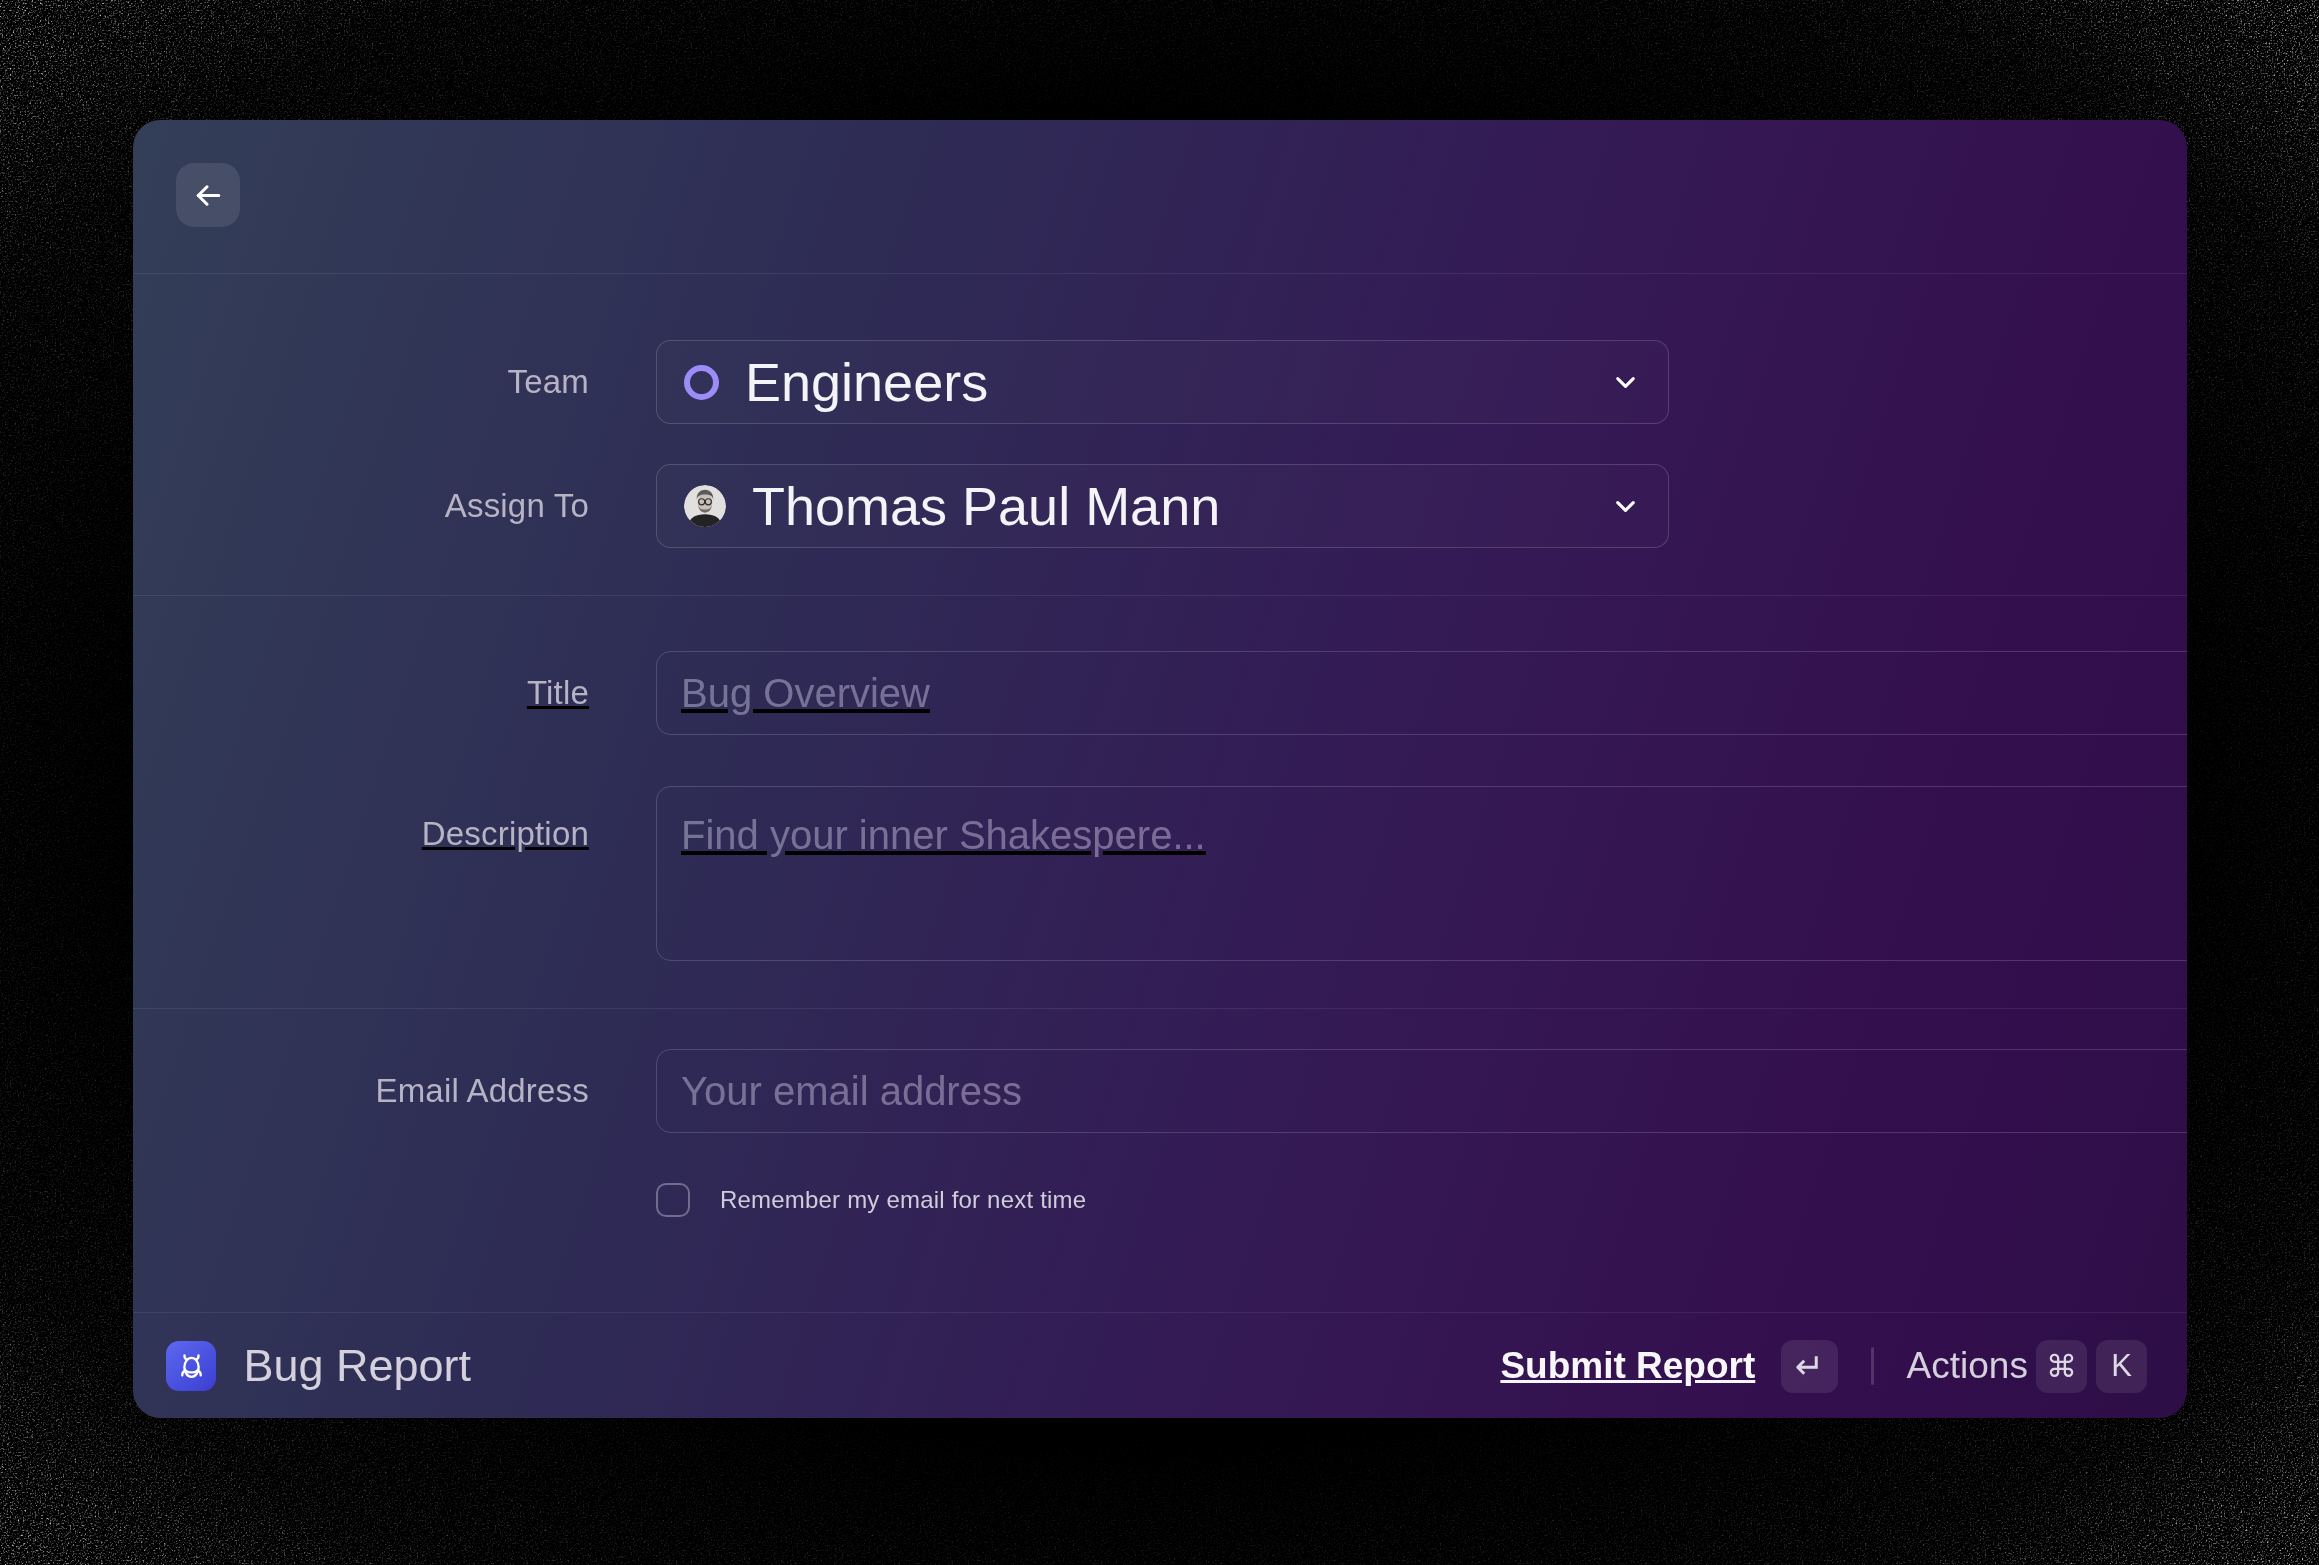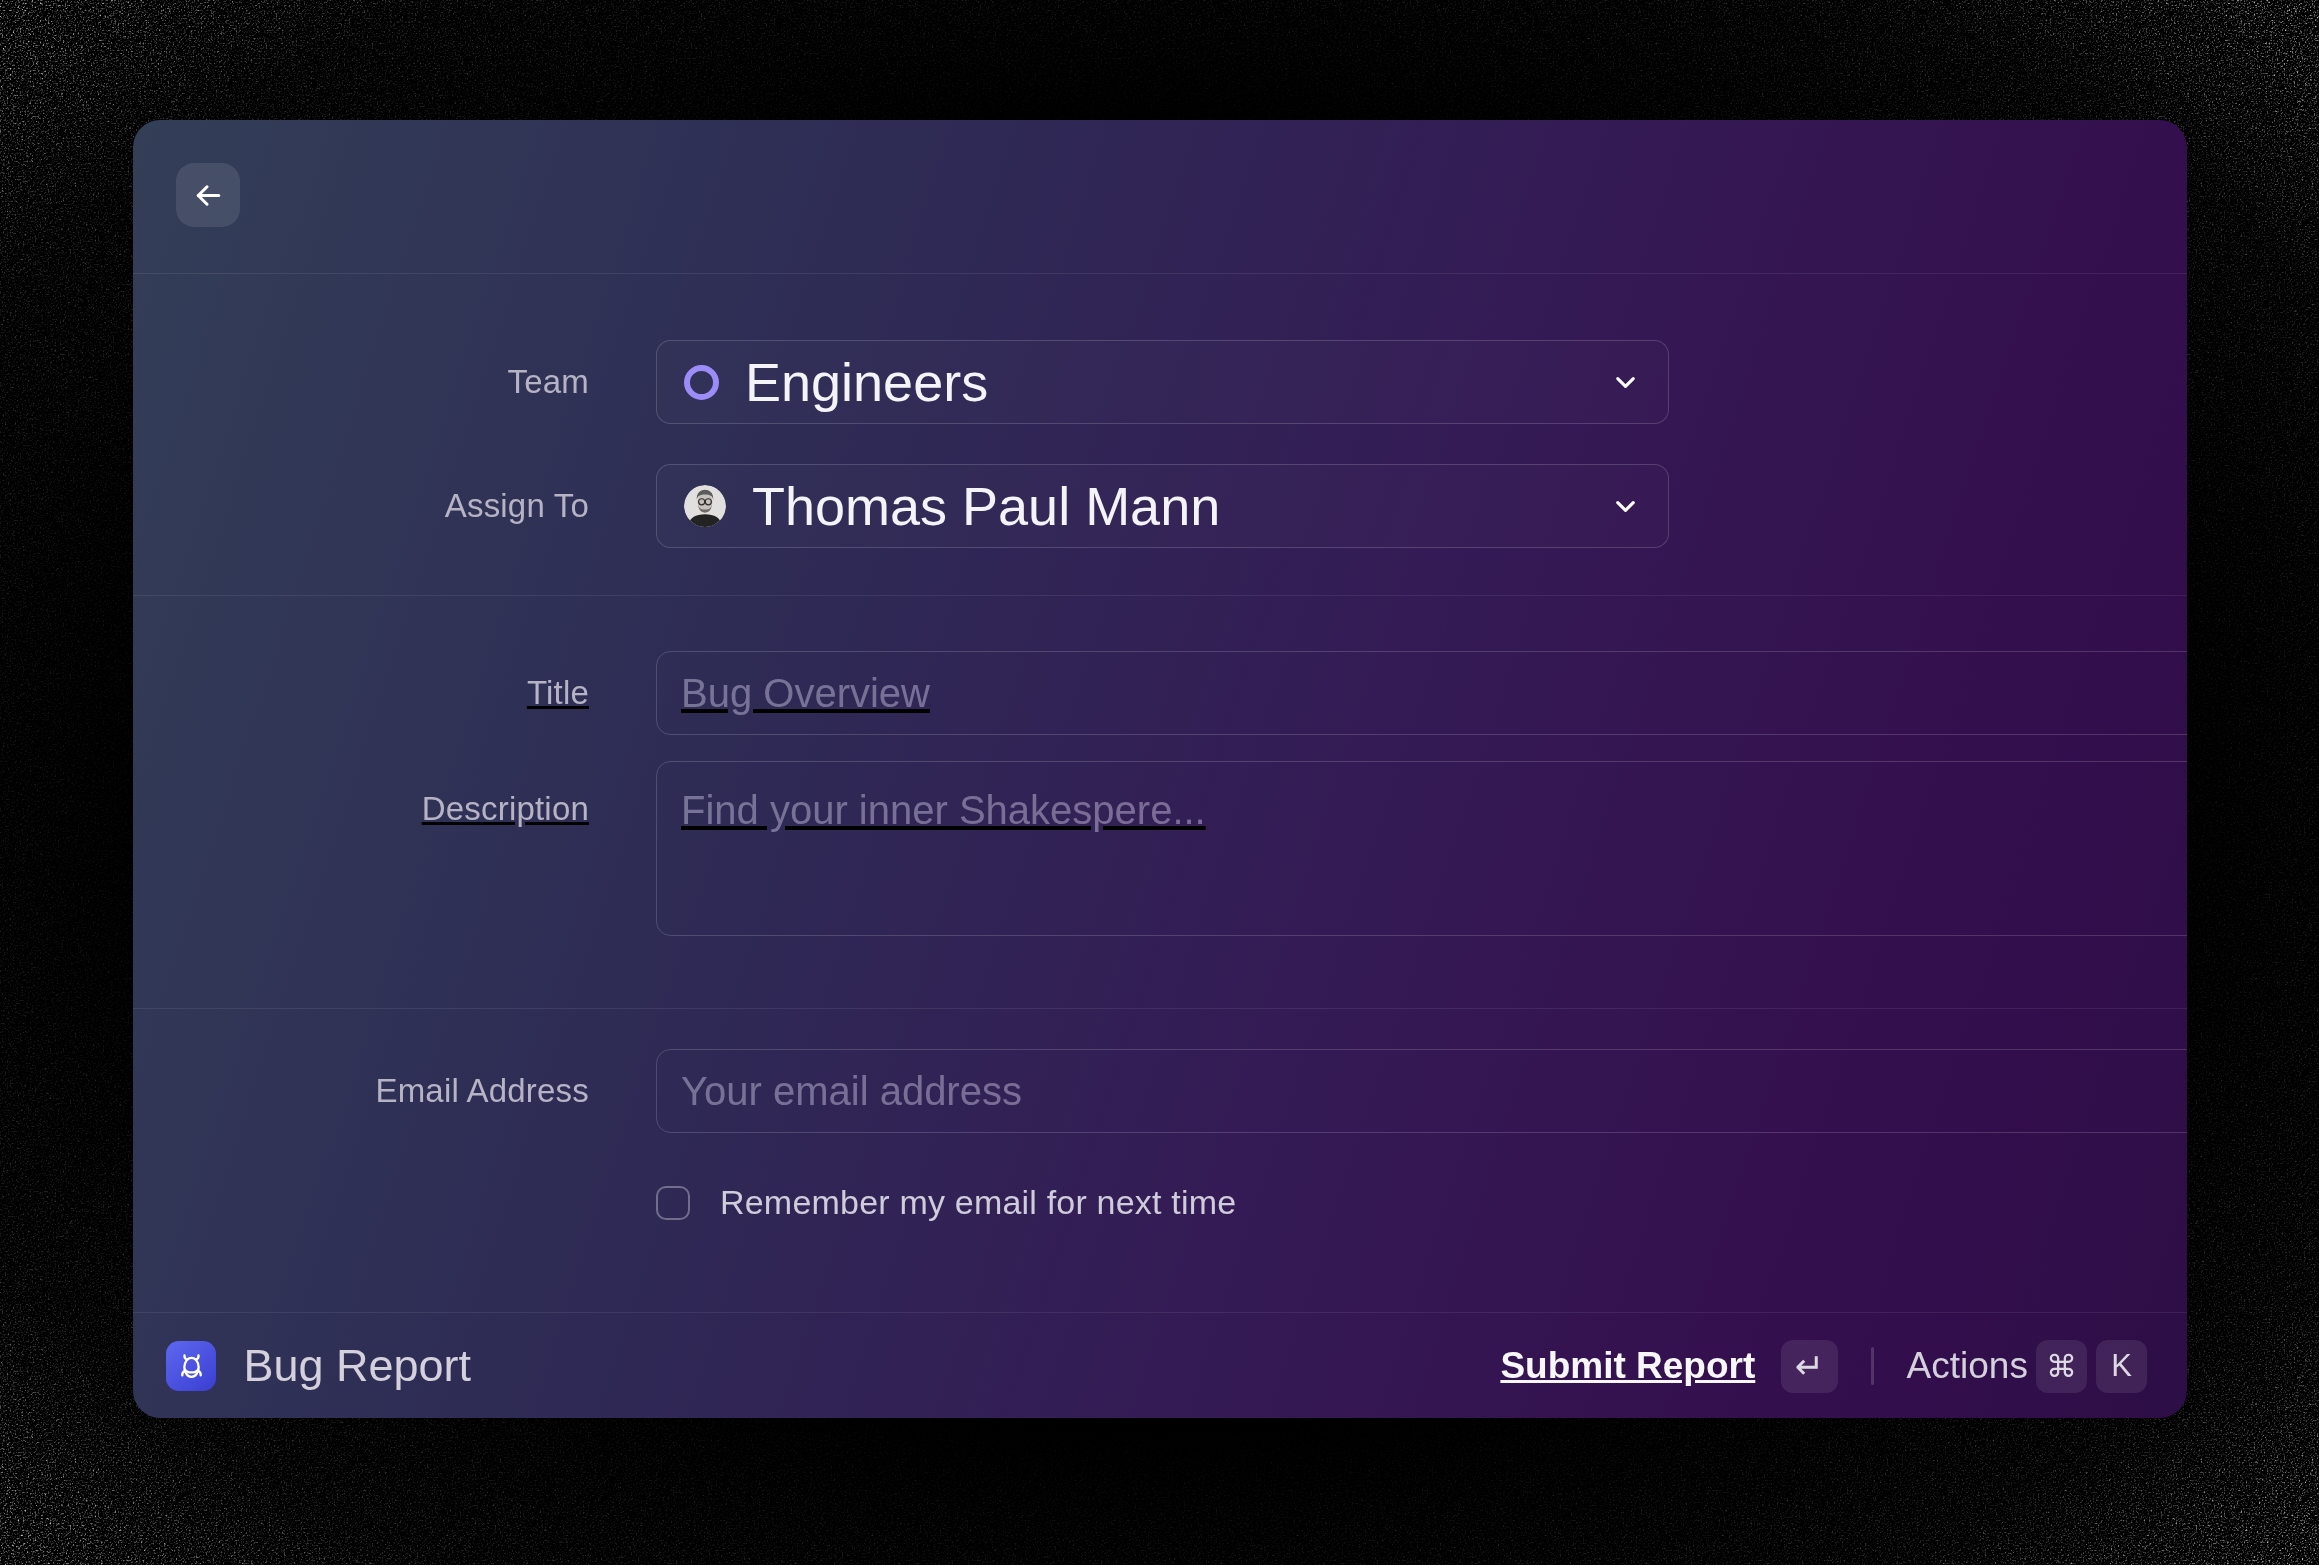--- a/index.html
+++ b/index.html
@@ -16,21 +16,21 @@
   .back-btn{position:absolute;left:43px;top:43px;width:64px;height:64px;border-radius:18.3px;
             background:rgba(255,255,255,.10);display:flex;align-items:center;justify-content:center;cursor:pointer;}
 
   .sect{flex:none;box-sizing:border-box;border-top:1.8px solid rgba(255,255,255,.08);
         display:flex;flex-direction:column;}
   .sect-1{height:322px;padding-top:66px;row-gap:40px;}
   .sect-2{height:413px;padding-top:55px;row-gap:26px;text-decoration:underline;}
   .sect-3{height:304px;padding-top:40px;}
 
   .form-row{display:flex;align-items:center;}
-  .form-row.top-align{align-items:flex-start;}
+  .form-row.top-align{align-items:flex-start;margin-top:25px;}
   .row-label{width:456px;margin-right:67px;flex:none;text-align:right;
              font-size:33px;color:#b6b3c5;letter-spacing:0.2px;}
   .top-align .row-label{padding-top:29px;}
 
   .control{width:1013px;flex:none;box-sizing:border-box;}
   .box{border:1.8px solid rgba(255,255,255,.16);border-radius:14.6px;background:rgba(255,255,255,.015);}
 
   .select{height:84px;display:flex;align-items:center;padding:0 27.4px;cursor:pointer;}
   .select-value{margin-left:25.6px;font-size:54px;color:#f4f3f7;}
   .select .chev{margin-left:auto;}
@@ -40,21 +40,21 @@
 
   .text-input{height:84px;width:100%;box-sizing:border-box;padding:0 24px;
               font-size:40px;color:#f4f3f7;background:transparent;outline:none;
               font-family:"Liberation Sans","DejaVu Sans",sans-serif;}
   textarea.text-input{height:175px;padding:22px 24px;resize:none;line-height:1.3;}
   .text-input::placeholder{color:rgba(222,214,240,.42);}
 
   .check-row{margin-left:523px;margin-top:50px;display:flex;align-items:center;}
   .checkbox{width:34px;height:34px;flex:none;box-sizing:border-box;cursor:pointer;
             border:2.7px solid rgba(255,255,255,.32);border-radius:10px;background:transparent;}
-  .check-label{margin-left:30px;font-size:34px;color:#cfccdb;letter-spacing:0.2px;}
+  .check-label{margin-left:30px;font-size:24px;color:#cfccdb;letter-spacing:0.2px;}
 
   
   .ftr{margin-top:auto;height:107px;flex:none;box-sizing:border-box;
        border-top:1.8px solid rgba(255,255,255,.08);
        display:flex;align-items:center;padding:0 40px 0 33px;}
   .cmd-icon{width:50px;height:50px;flex:none;border-radius:12.8px;
             background:linear-gradient(140deg,#5d68f0,#3a3ed0);
             display:flex;align-items:center;justify-content:center;}
   .cmd-name{margin-left:27.4px;font-size:45px;color:#d4d1dd;}
   .ftr-right{margin-left:auto;display:flex;align-items:center;}

